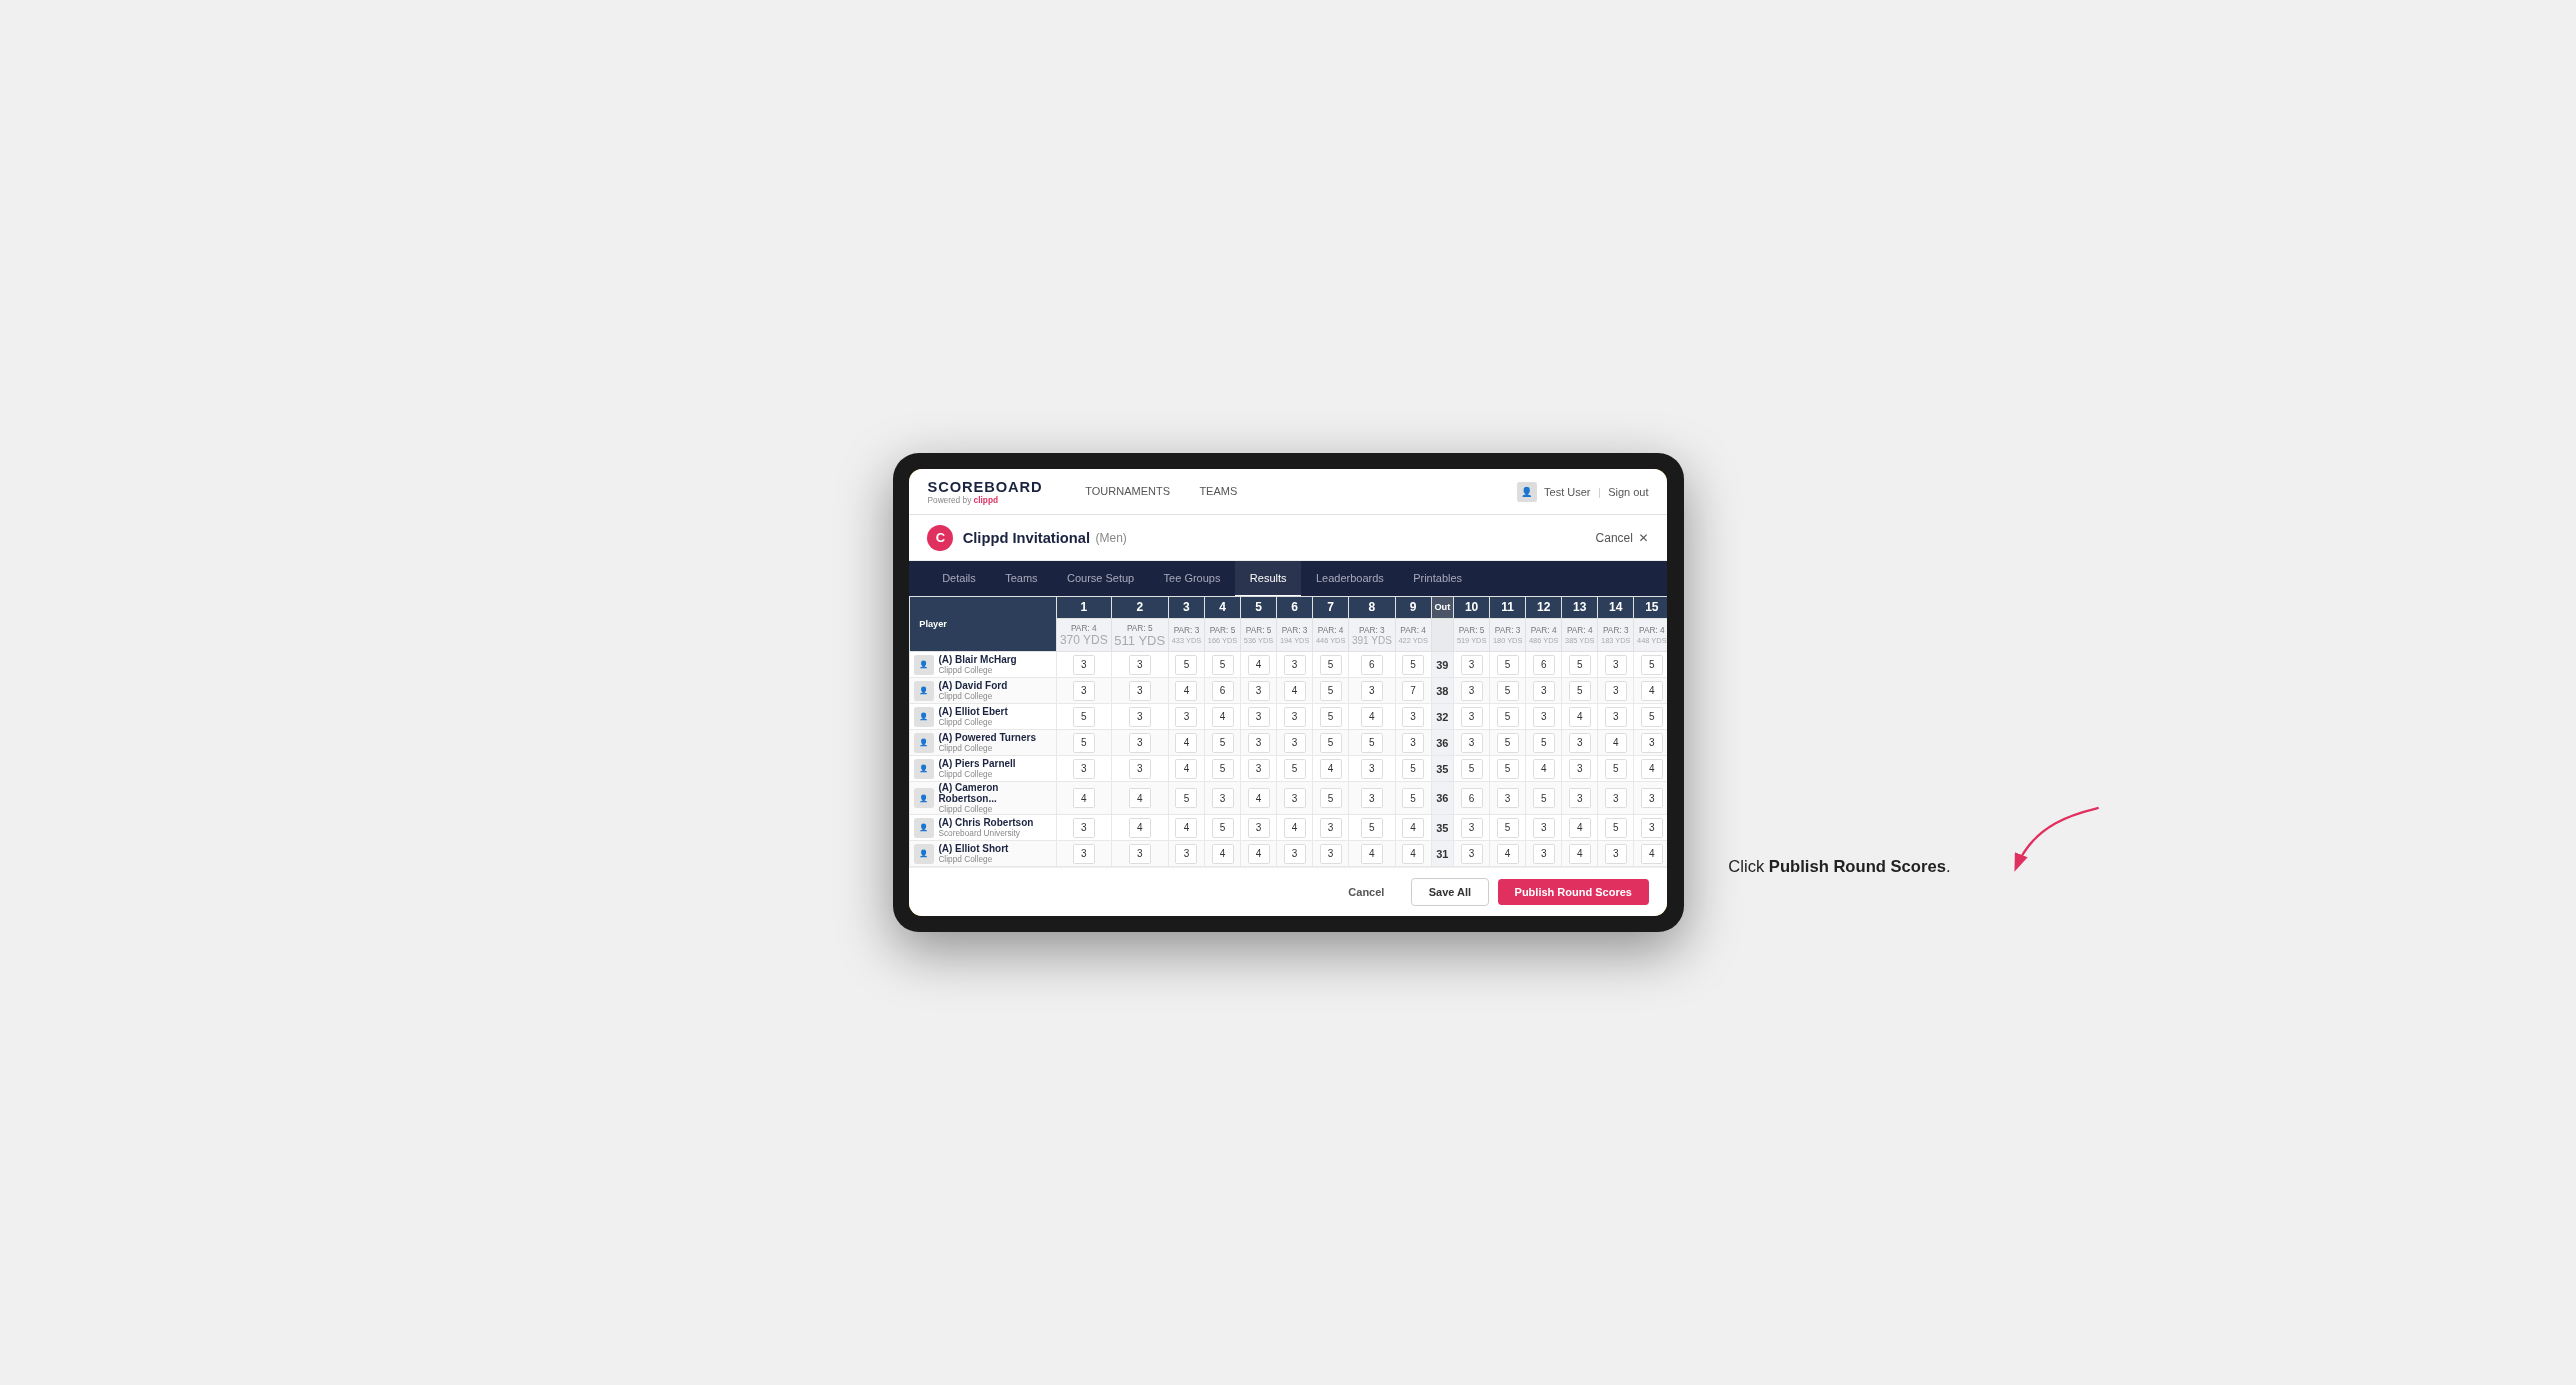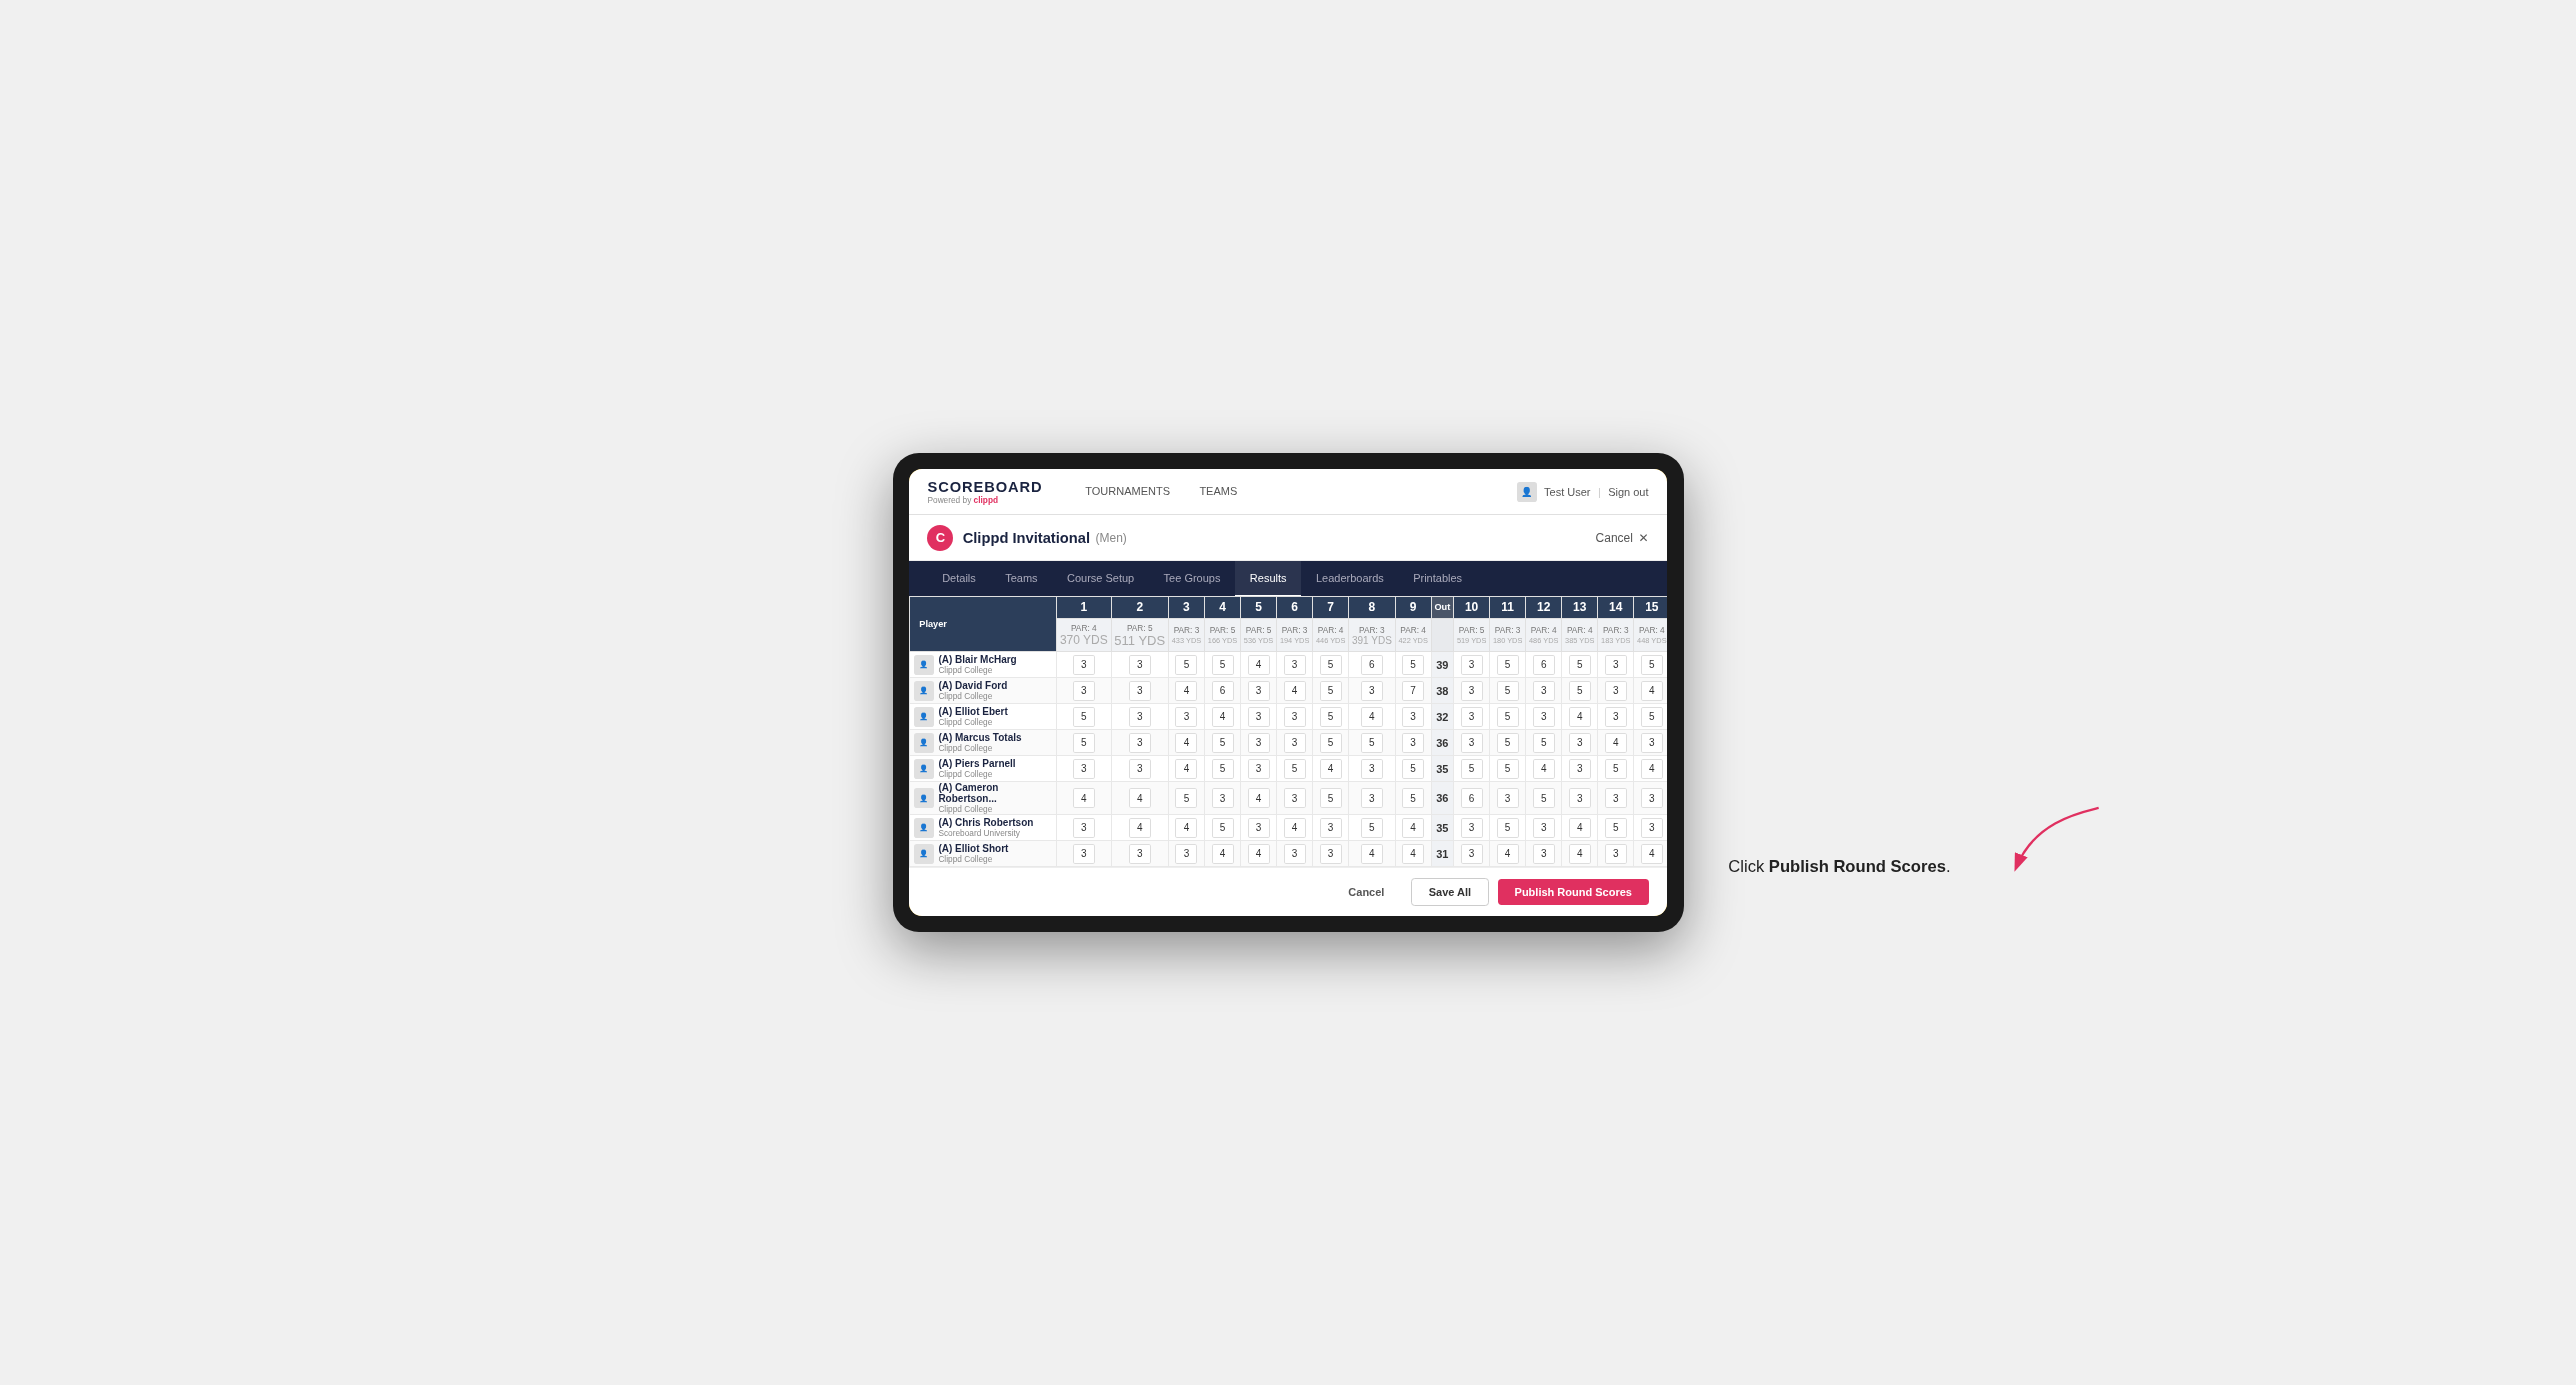--- a/index.html
+++ b/index.html
@@ -608,21 +608,21 @@
                 <td><input type="text" class="score-input" value="3" style=""></td>
                 <td><input type="text" class="score-input" value="5" style=""></td>
                 <td><input type="text" class="score-input" value="6" style=""></td>
                 <td><input type="text" class="score-input" value="5" style=""></td>
               </tr>
               <tr>
                 <td class="player-cell">
     <div class="player-info">
       <div class="player-avatar">👤</div>
       <div class="player-details">
-        <span class="player-name">(A) Marcus Totals</span>
+        <span class="player-name">(A) Powered Turners</span>
         <span class="player-team">Clippd College</span>
       </div>
     </div>
   </td>
                 <td><input type="text" class="score-input" value="5" style=""></td>
                 <td><input type="text" class="score-input" value="3" style=""></td>
                 <td><input type="text" class="score-input" value="4" style=""></td>
                 <td><input type="text" class="score-input" value="5" style=""></td>
                 <td><input type="text" class="score-input" value="3" style=""></td>
                 <td><input type="text" class="score-input" value="3" style=""></td>

